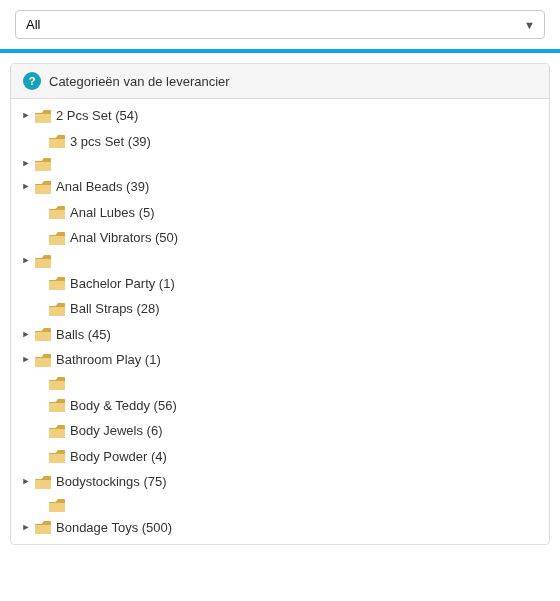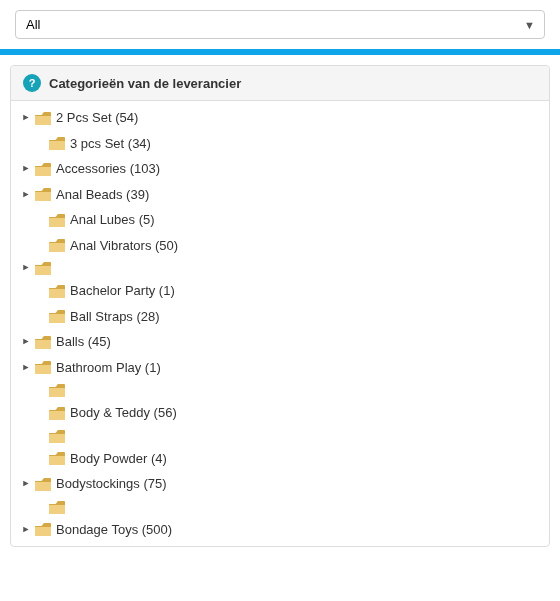--- a/index.html
+++ b/index.html
@@ -7,21 +7,21 @@
       font-family: Arial, sans-serif;
       font-size: 13px;
       background: #fff;
       color: #333;
       width: 560px;
       min-height: 601px;
     }
 
     .top-bar {
       padding: 10px 15px;
-      border-bottom: 6px solid #0ea5e9;
+      border-bottom: 4px solid #0ea5e9;
     }
 
     .select-wrapper {
       position: relative;
       display: inline-block;
       width: 100%;
     }
 
     .select-wrapper select {
       width: 100%;
@@ -75,21 +75,21 @@
       display: flex;
       align-items: center;
       justify-content: center;
       margin-right: 8px;
       flex-shrink: 0;
       cursor: pointer;
     }
 
     .panel-title {
       font-size: 13px;
-      font-weight: bold;
+      font-weight: normal;
       color: #333;
     }
 
     .category-list {
       padding: 4px 0;
       max-height: 520px;
       overflow-y: auto;
     }
 
     .category-item {
@@ -169,30 +169,29 @@
   </svg></span>
           <span class="category-label">2 Pcs Set (54)</span>
         </div>
         <div class="category-item indent-1">
           <span class="chevron empty"></span>
           <span class="folder-icon"><svg viewBox="0 0 16 14" xmlns="http://www.w3.org/2000/svg">
     <rect x="0" y="4" width="16" height="10" rx="1" ry="1" fill="#e8c87a"></rect>
     <path d="M0 5 Q0 4 1 4 L6 4 Q7 4 7.5 3 L8 2 Q8.5 1 9.5 1 L15 1 Q16 1 16 2 L16 5 Z" fill="#d4a843"></path>
     <rect x="0" y="5" width="16" height="9" rx="1" ry="1" fill="#f0d080"></rect>
   </svg></span>
-          <span class="category-label">3 pcs Set (34)</span>
-        </div>
-        <div class="category-item">
-          <span class="chevron has-children">►</span>
-          <span class="folder-icon"><svg viewBox="0 0 16 14" xmlns="http://www.w3.org/2000/svg">
-    <rect x="0" y="4" width="16" height="10" rx="1" ry="1" fill="#e8c87a"></rect>
-    <path d="M0 5 Q0 4 1 4 L6 4 Q7 4 7.5 3 L8 2 Q8.5 1 9.5 1 L15 1 Q16 1 16 2 L16 5 Z" fill="#d4a843"></path>
-    <rect x="0" y="5" width="16" height="9" rx="1" ry="1" fill="#f0d080"></rect>
-  </svg></span>
-          <span class="category-label">Accessories (103)</span>
+          <span class="category-label">3 pcs Set (39)</span>
+        </div>
+        <div class="category-item">
+          <span class="chevron has-children">►</span>
+          <span class="folder-icon"><svg viewBox="0 0 16 14" xmlns="http://www.w3.org/2000/svg">
+    <rect x="0" y="4" width="16" height="10" rx="1" ry="1" fill="#e8c87a"></rect>
+    <path d="M0 5 Q0 4 1 4 L6 4 Q7 4 7.5 3 L8 2 Q8.5 1 9.5 1 L15 1 Q16 1 16 2 L16 5 Z" fill="#d4a843"></path>
+    <rect x="0" y="5" width="16" height="9" rx="1" ry="1" fill="#f0d080"></rect>
+  </svg></span>
         </div>
         <div class="category-item">
           <span class="chevron has-children">►</span>
           <span class="folder-icon"><svg viewBox="0 0 16 14" xmlns="http://www.w3.org/2000/svg">
     <rect x="0" y="4" width="16" height="10" rx="1" ry="1" fill="#e8c87a"></rect>
     <path d="M0 5 Q0 4 1 4 L6 4 Q7 4 7.5 3 L8 2 Q8.5 1 9.5 1 L15 1 Q16 1 16 2 L16 5 Z" fill="#d4a843"></path>
     <rect x="0" y="5" width="16" height="9" rx="1" ry="1" fill="#f0d080"></rect>
   </svg></span>
           <span class="category-label">Anal Beads (39)</span>
         </div>
@@ -275,20 +274,21 @@
   </svg></span>
           <span class="category-label">Body &amp; Teddy (56)</span>
         </div>
         <div class="category-item indent-1">
           <span class="chevron empty"></span>
           <span class="folder-icon"><svg viewBox="0 0 16 14" xmlns="http://www.w3.org/2000/svg">
     <rect x="0" y="4" width="16" height="10" rx="1" ry="1" fill="#e8c87a"></rect>
     <path d="M0 5 Q0 4 1 4 L6 4 Q7 4 7.5 3 L8 2 Q8.5 1 9.5 1 L15 1 Q16 1 16 2 L16 5 Z" fill="#d4a843"></path>
     <rect x="0" y="5" width="16" height="9" rx="1" ry="1" fill="#f0d080"></rect>
   </svg></span>
+          <span class="category-label">Body Jewels (6)</span>
         </div>
         <div class="category-item indent-1">
           <span class="chevron empty"></span>
           <span class="folder-icon"><svg viewBox="0 0 16 14" xmlns="http://www.w3.org/2000/svg">
     <rect x="0" y="4" width="16" height="10" rx="1" ry="1" fill="#e8c87a"></rect>
     <path d="M0 5 Q0 4 1 4 L6 4 Q7 4 7.5 3 L8 2 Q8.5 1 9.5 1 L15 1 Q16 1 16 2 L16 5 Z" fill="#d4a843"></path>
     <rect x="0" y="5" width="16" height="9" rx="1" ry="1" fill="#f0d080"></rect>
   </svg></span>
           <span class="category-label">Body Powder (4)</span>
         </div>

